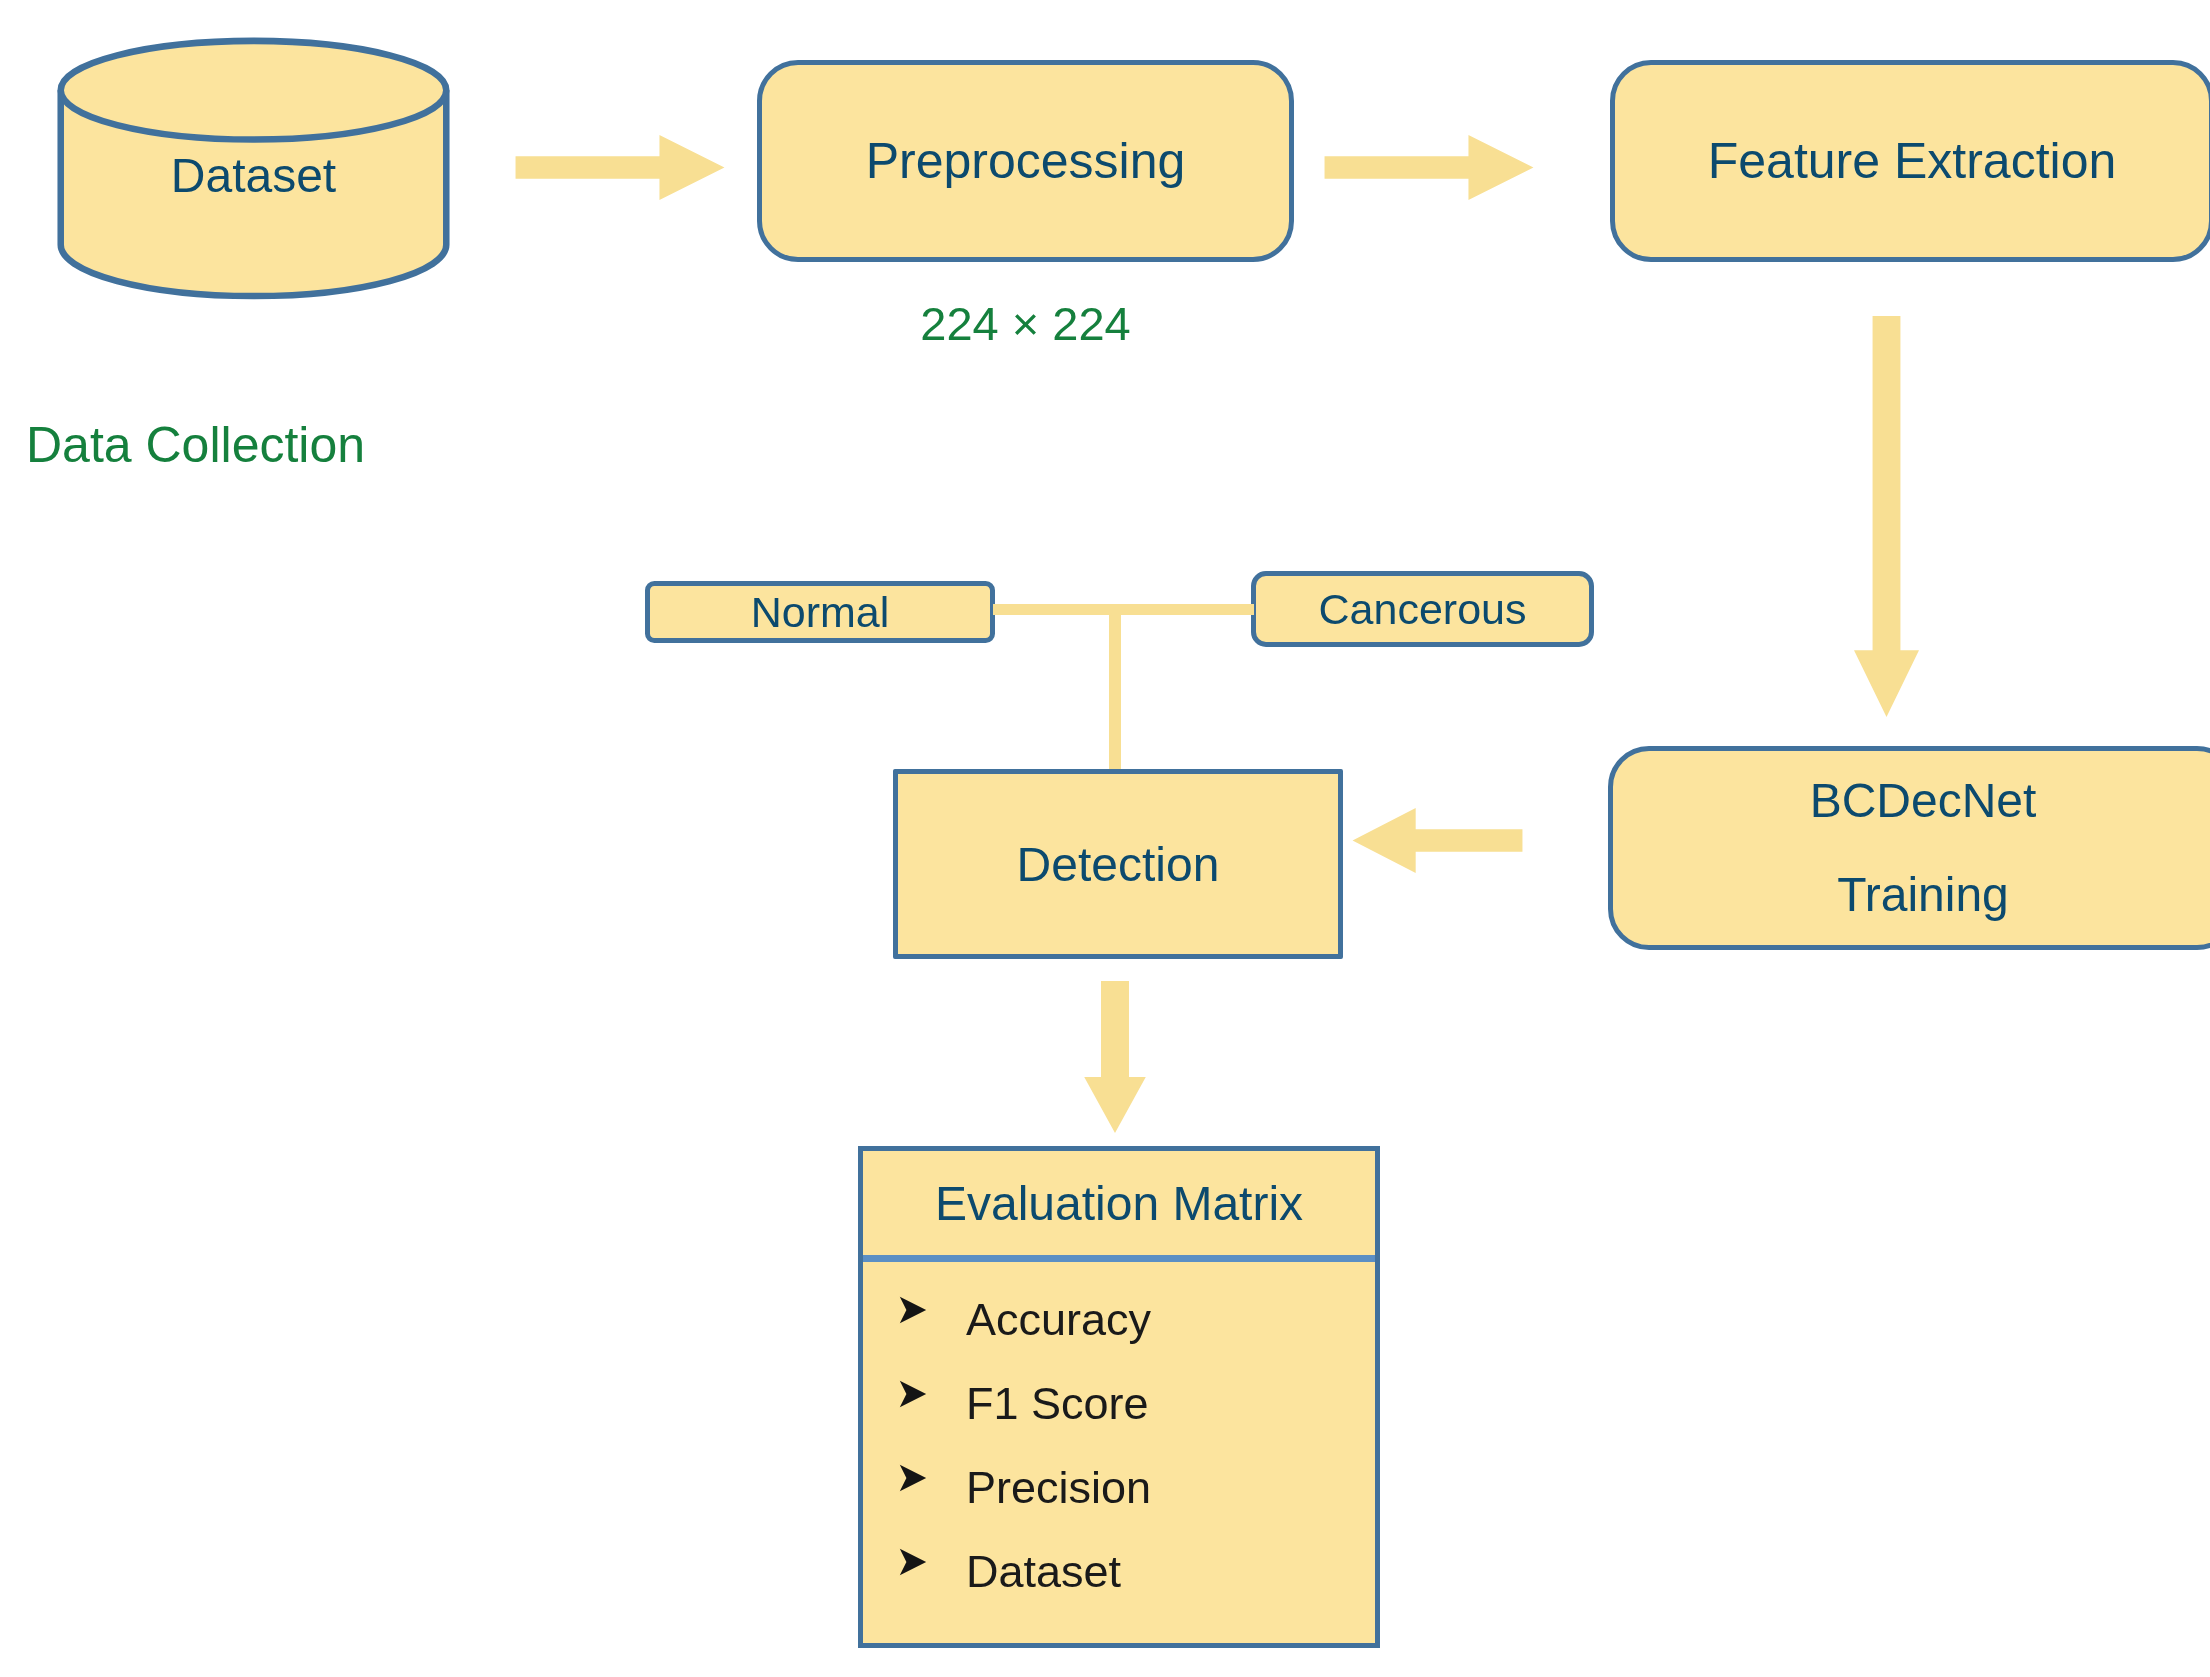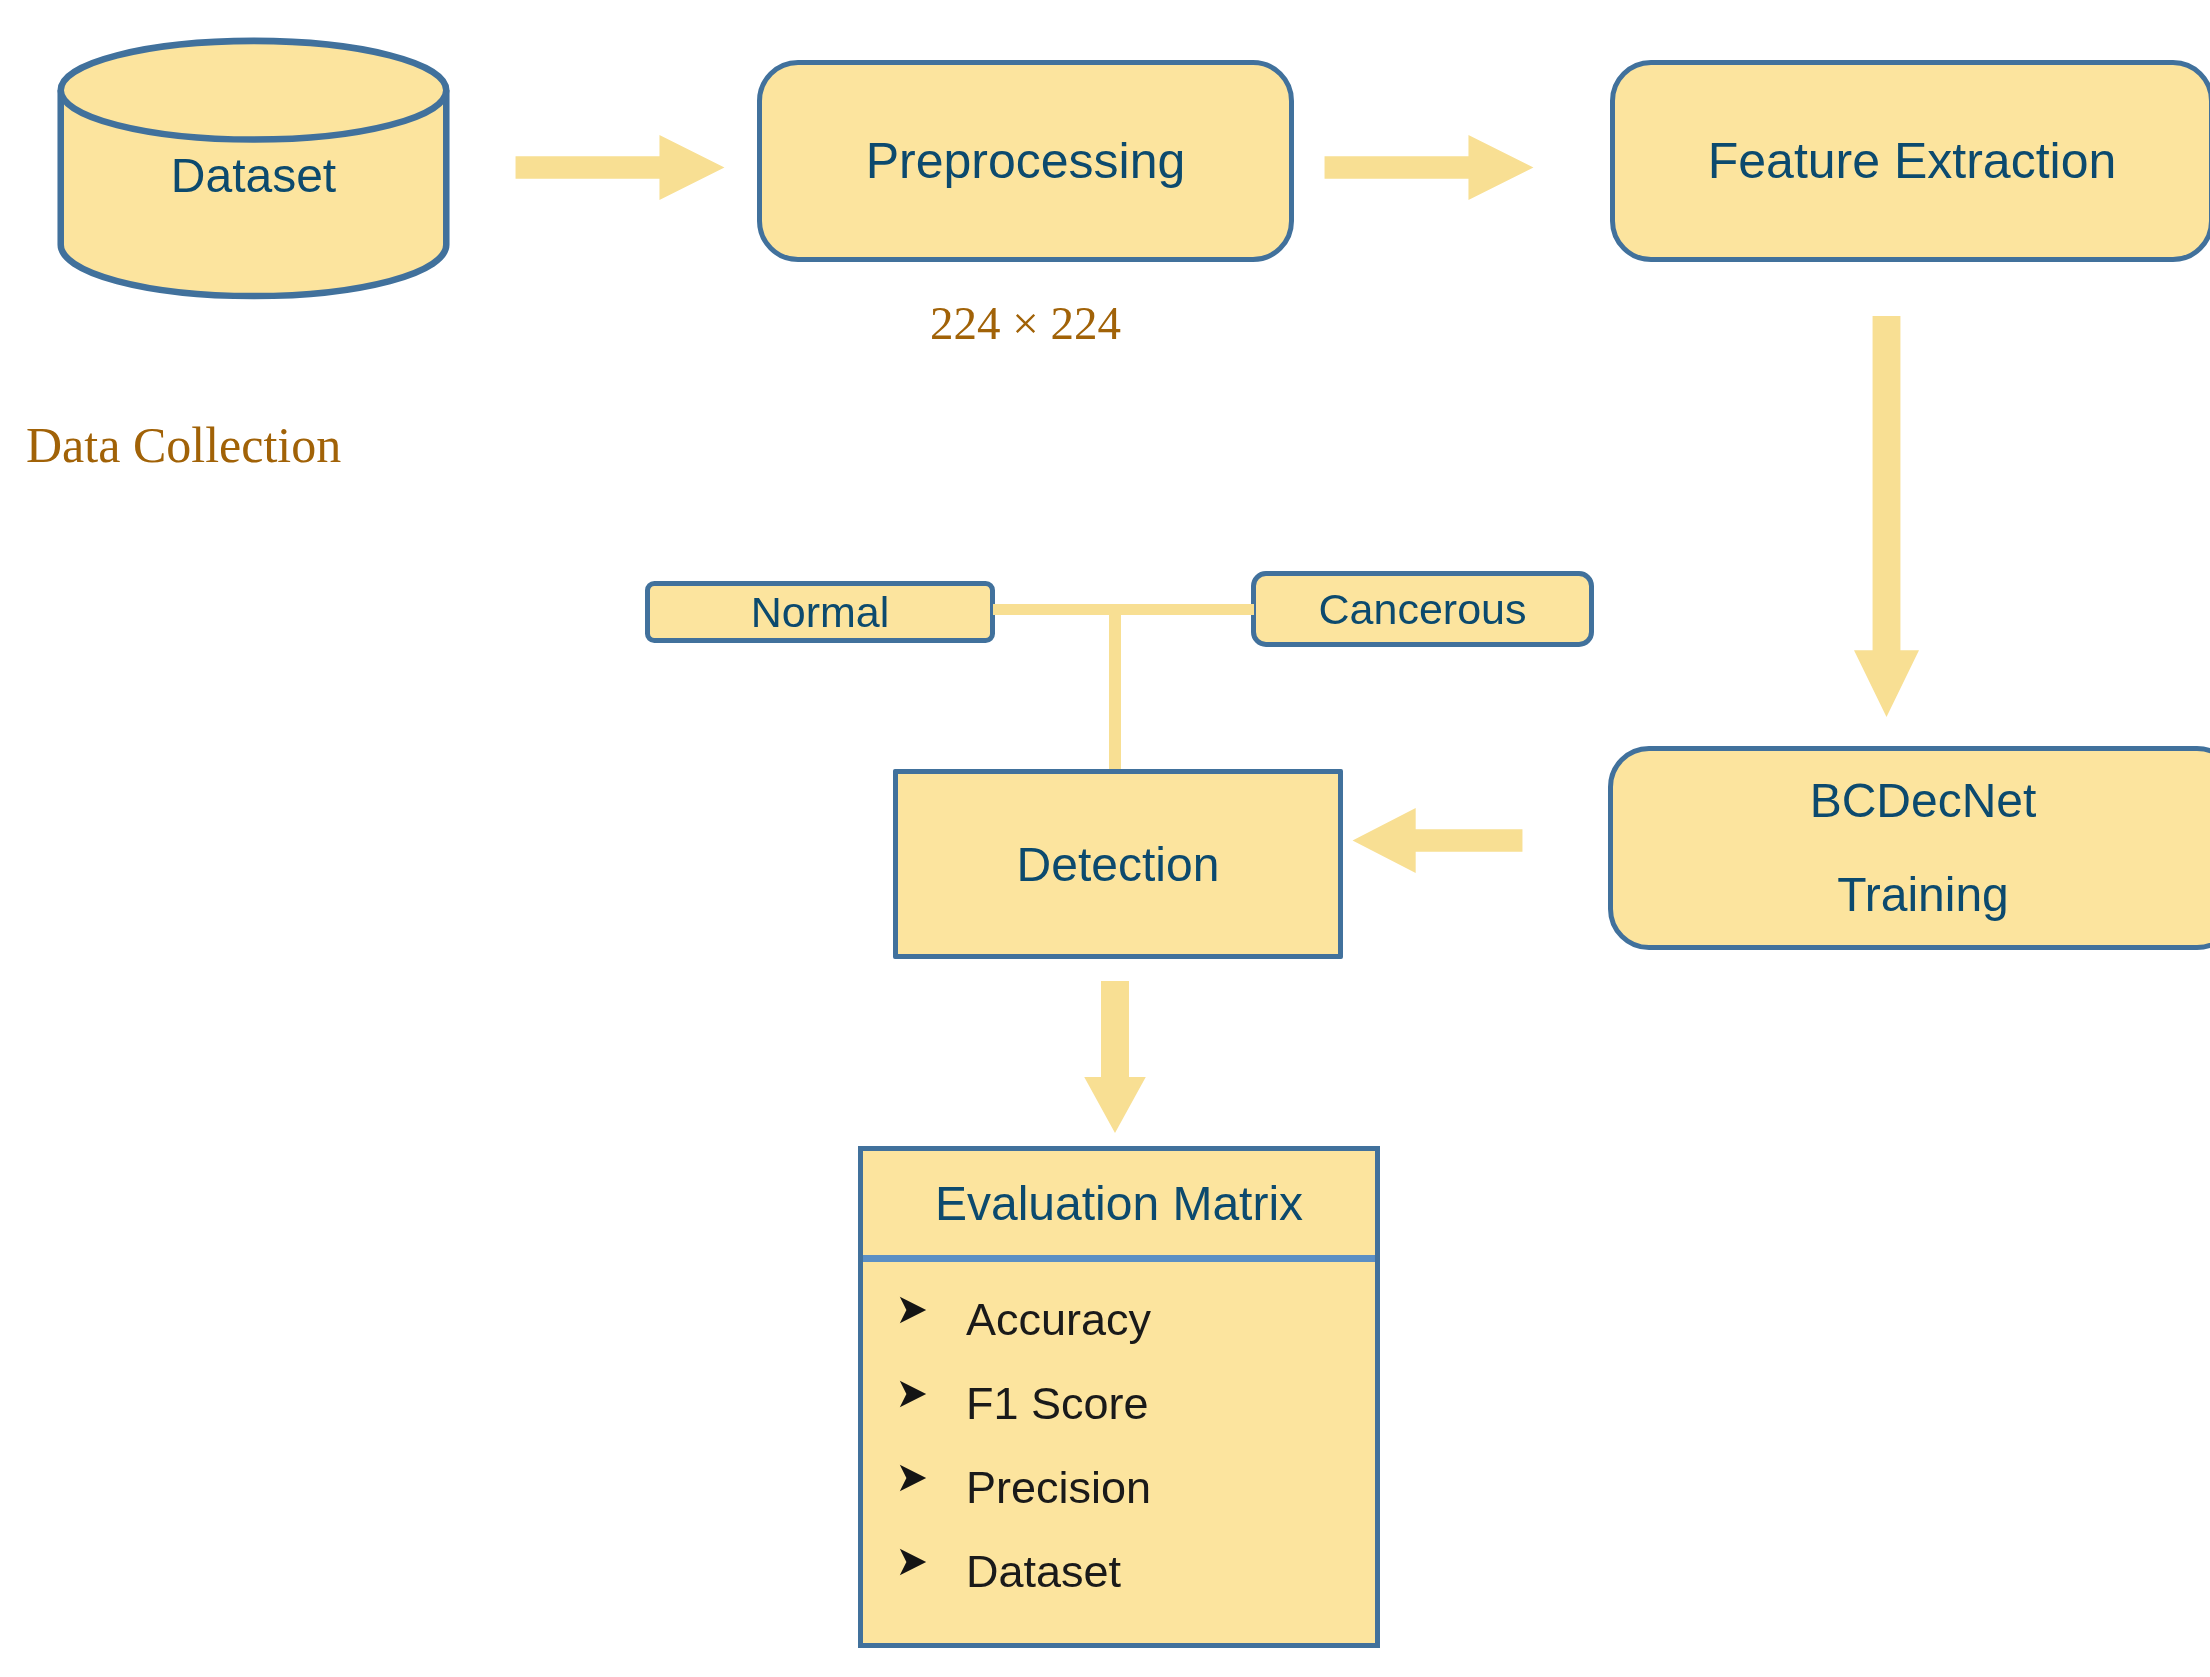--- a/index.html
+++ b/index.html
@@ -30,23 +30,22 @@
   }
   .rounded-lg { border-radius: 41px; }
   .rounded-sm { border-radius: 9.3px; }
   .rounded-md { border-radius: 15px; }
 
   .node-label { color: #0c4a6e; }
 
   
   .floating-label {
     position: absolute;
-    color: #a16207;
+    color: #15803d;
     white-space: nowrap;
-    font-family: Liberation Serif, serif;
   }
 
   
   .line {
     position: absolute;
     background: #F8DF93;
   }
 
   
   .cyl-label {

